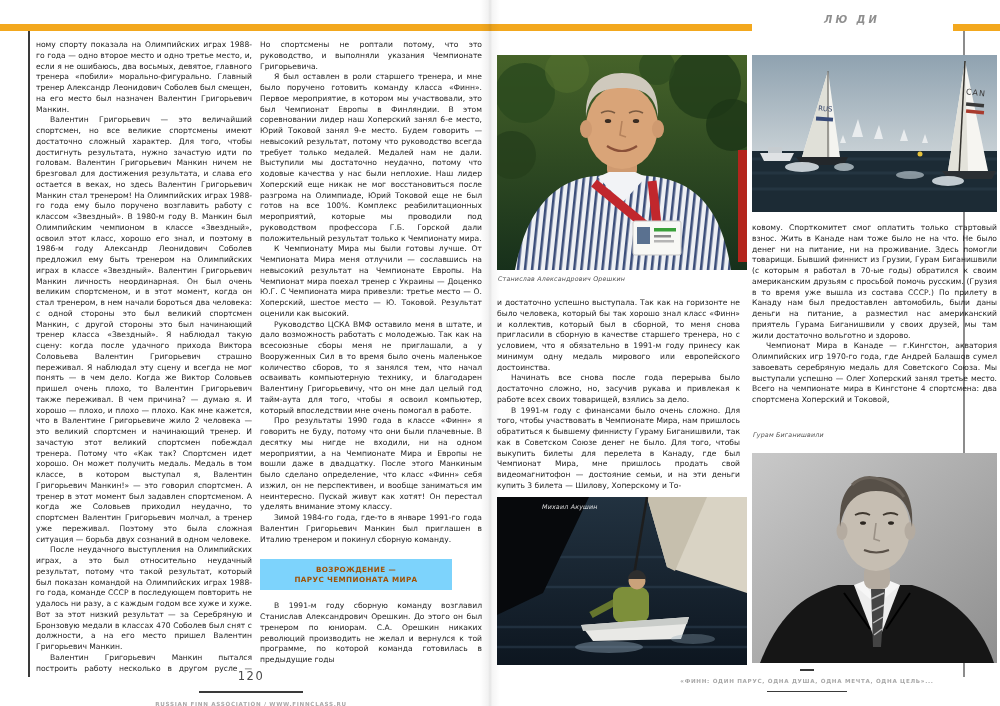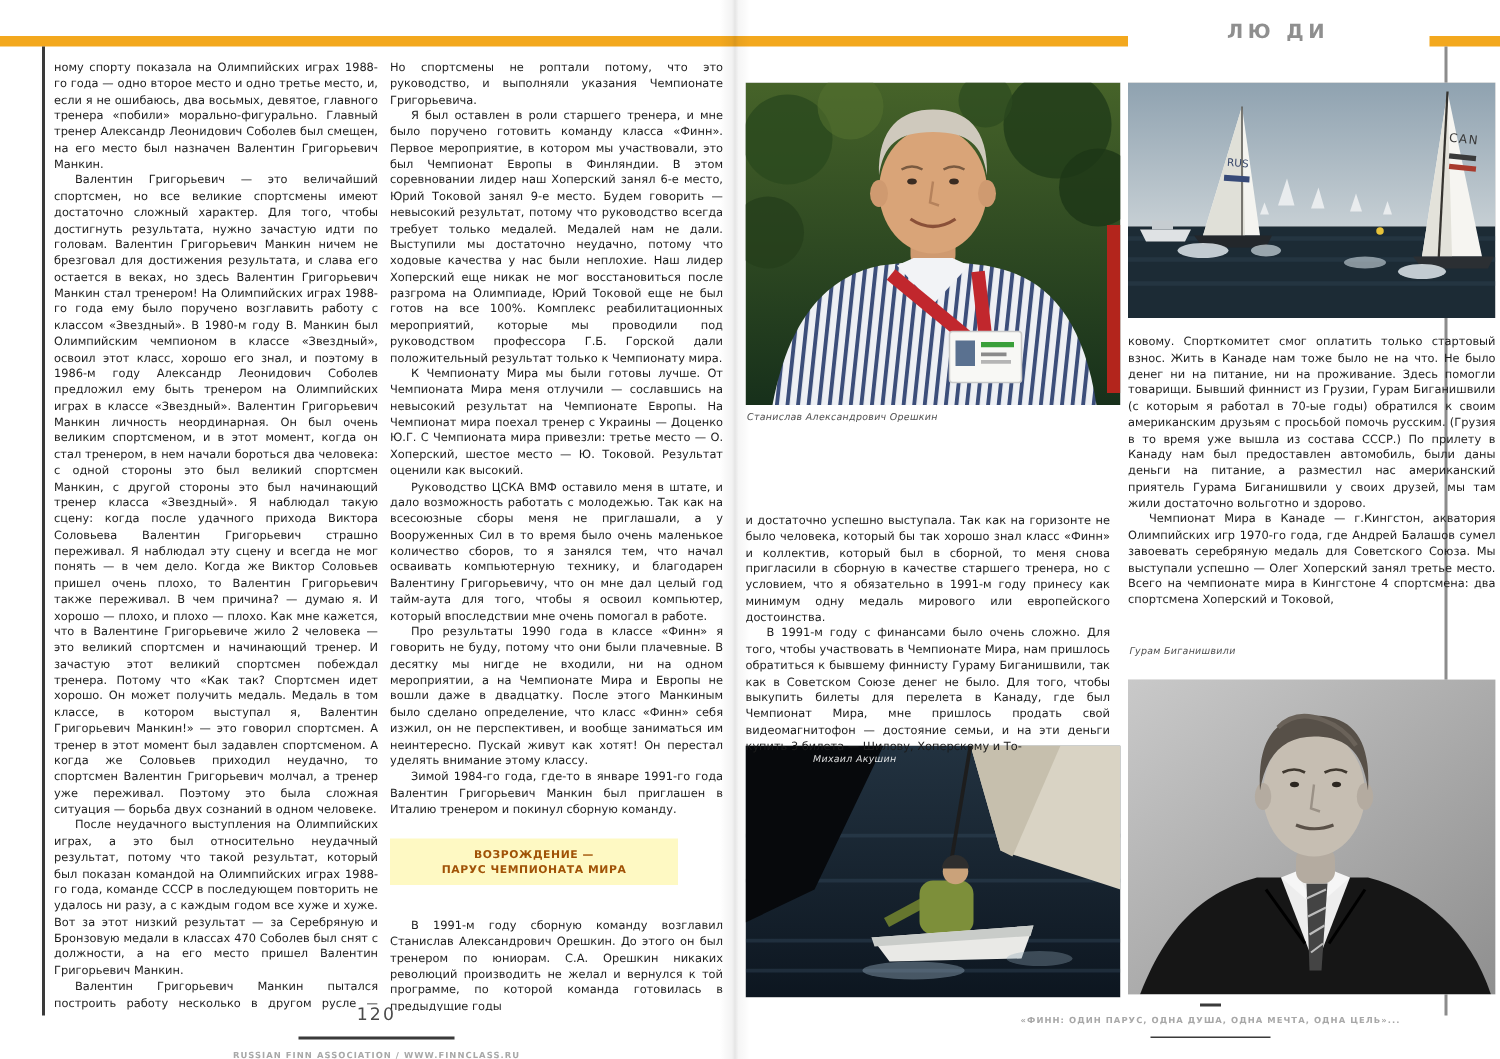--- a/index.html
+++ b/index.html
@@ -11,21 +11,21 @@
   .abs{position:absolute;}
 
   
   .bar{position:absolute;top:24px;height:7px;background:#F3A81E;}
   .bar-left{left:0;width:752px;}
   .bar-right{left:953px;width:47px;}
 
   
   .section-label{
     position:absolute;left:772px;top:14px;width:160px;text-align:center;
-    font-size:13px;font-weight:bold;letter-spacing:3px;color:#8f8f8f;
+    font-size:10px;font-weight:bold;letter-spacing:3px;color:#8f8f8f;font-style:italic;
   }
 
   
   .vrule{position:absolute;top:31px;width:2px;height:646px;}
   .vrule-left{left:28px;background:#3a3a3a;}
   .vrule-right{left:963px;background:#8c8c8c;}
 
   
   .gutter{
     position:absolute;left:480px;top:0;width:20px;height:706px;
@@ -35,28 +35,28 @@
 
   
   .tcol{
     position:absolute;text-align:justify;color:#1c1c1c;
     font-size:7.6px;line-height:10.75px;overflow:hidden;
   }
   .tcol p{margin:0;text-indent:14px;}
   .cont-first > p:first-child{text-indent:0;}
   .col-l1{left:36px;top:40px;width:216px;height:634px;}
   .col-l2{left:260px;top:40px;width:222px;height:634px;}
-  .col-r1{left:497px;top:298px;width:243px;height:198px;margin-top:44px;}
+  .col-r1{left:497px;top:298px;width:243px;height:198px;}
   .col-r2{left:752px;top:223px;width:245px;height:206px;}
 
   
   .promo-box{
-    background:#fef9c3;color:#a05206;text-align:center;font-weight:bold;
+    background:#7dd3fc;color:#a05206;text-align:center;font-weight:bold;
     font-size:7.2px;line-height:9.6px;letter-spacing:.4px;
-    padding:6px 4px;margin:14px 30px 22px 0;text-indent:0;
+    padding:6px 4px;margin:14px 30px 11px 0;text-indent:0;
   }
   .promo-box span{display:block;text-indent:0;}
 
   
   .caption{
     position:absolute;font-size:6.3px;font-style:italic;color:#4f4f4f;
     letter-spacing:.2px;
   }
   .cap-oreshkin{left:498px;top:275px;width:250px;}
   .cap-biganishvili{left:753px;top:431px;width:245px;}
@@ -280,20 +280,21 @@
         <ellipse cx="111" cy="70" rx="3" ry="1.8" fill="#2b2620"></ellipse>
         <ellipse cx="139" cy="70" rx="3" ry="1.8" fill="#2b2620"></ellipse>
         <path d="M124,70 L122,86 128,88" stroke="#9a9186" stroke-width="1.6" fill="none"></path>
         <path d="M112,97 Q124,102 137,97" stroke="#5a5148" stroke-width="2" fill="none"></path>
       </g>
     </svg>
   </div>
 
   <div class="tcol col-r1 cont-first">
       <p>и достаточно успешно выступала. Так как на горизонте не было человека, который бы так хорошо знал класс «Финн» и коллектив, который был в сборной, то меня снова пригласили в сборную в качестве старшего тренера, но с условием, что я обязательно в 1991-м году принесу как минимум одну медаль мирового или европейского достоинства.</p>
+      <p>Начинать все снова после года перерыва было достаточно сложно, но, засучив рукава и привлекая к работе всех своих товарищей, взялись за дело.</p>
       <p>В 1991-м году с финансами было очень сложно. Для того, чтобы участвовать в Чемпионате Мира, нам пришлось обратиться к бывшему финнисту Гураму Биганишвили, так как в Советском Союзе денег не было. Для того, чтобы выкупить билеты для перелета в Канаду, где был Чемпионат Мира, мне пришлось продать свой видеомагнитофон — достояние семьи, и на эти деньги купить 3 билета — Шилову, Хоперскому и То-</p>
     </div>
   <div class="tcol col-r2 cont-first">
       <p>ковому. Спорткомитет смог оплатить только стартовый взнос. Жить в Канаде нам тоже было не на что. Не было денег ни на питание, ни на проживание. Здесь помогли товарищи. Бывший финнист из Грузии, Гурам Биганишвили (с которым я работал в 70-ые годы) обратился к своим американским друзьям с просьбой помочь русским. (Грузия в то время уже вышла из состава СССР.) По прилету в Канаду нам был предоставлен автомобиль, были даны деньги на питание, а разместил нас американский приятель Гурама Биганишвили у своих друзей, мы там жили достаточно вольготно и здорово.</p>
       <p>Чемпионат Мира в Канаде — г.Кингстон, акватория Олимпийских игр 1970-го года, где Андрей Балашов сумел завоевать серебряную медаль для Советского Союза. Мы выступали успешно — Олег Хоперский занял третье место. Всего на чемпионате мира в Кингстоне 4 спортсмена: два спортсмена Хоперский и Токовой,</p>
     </div>
 
   <div class="footer footer-left">
     <span class="pageno">120</span>
     <div class="frule" style="width:104px;"></div>

